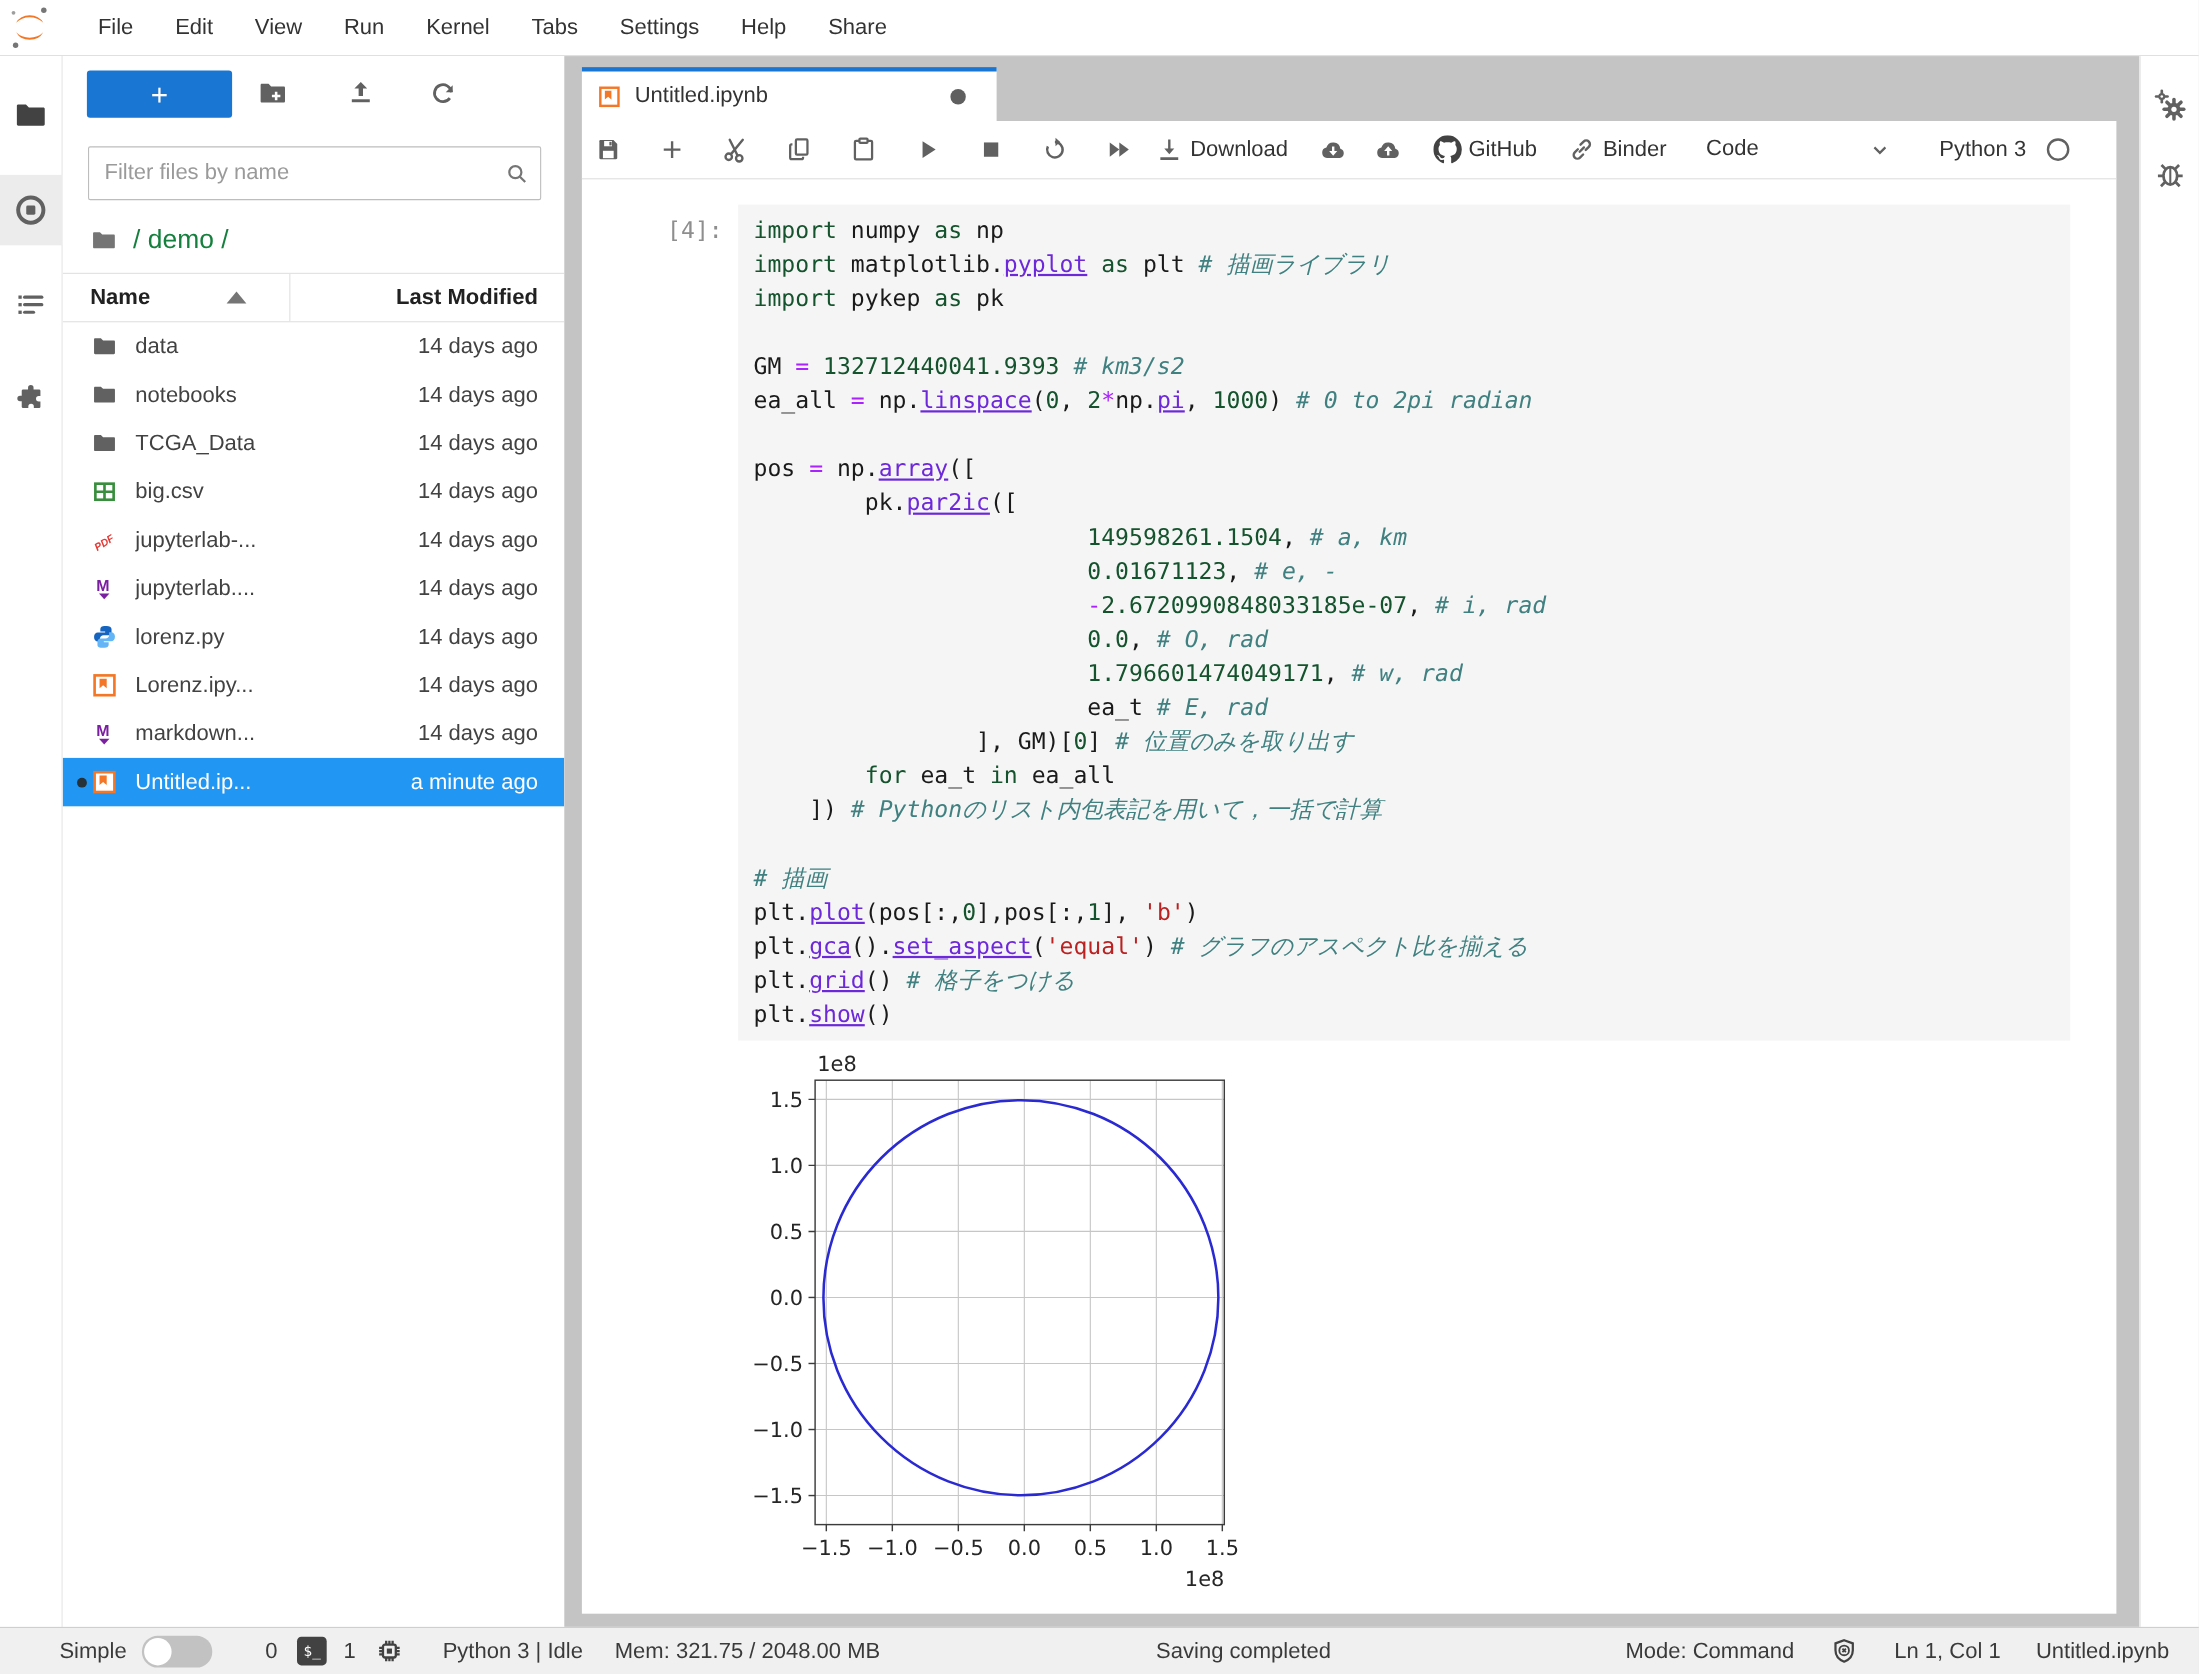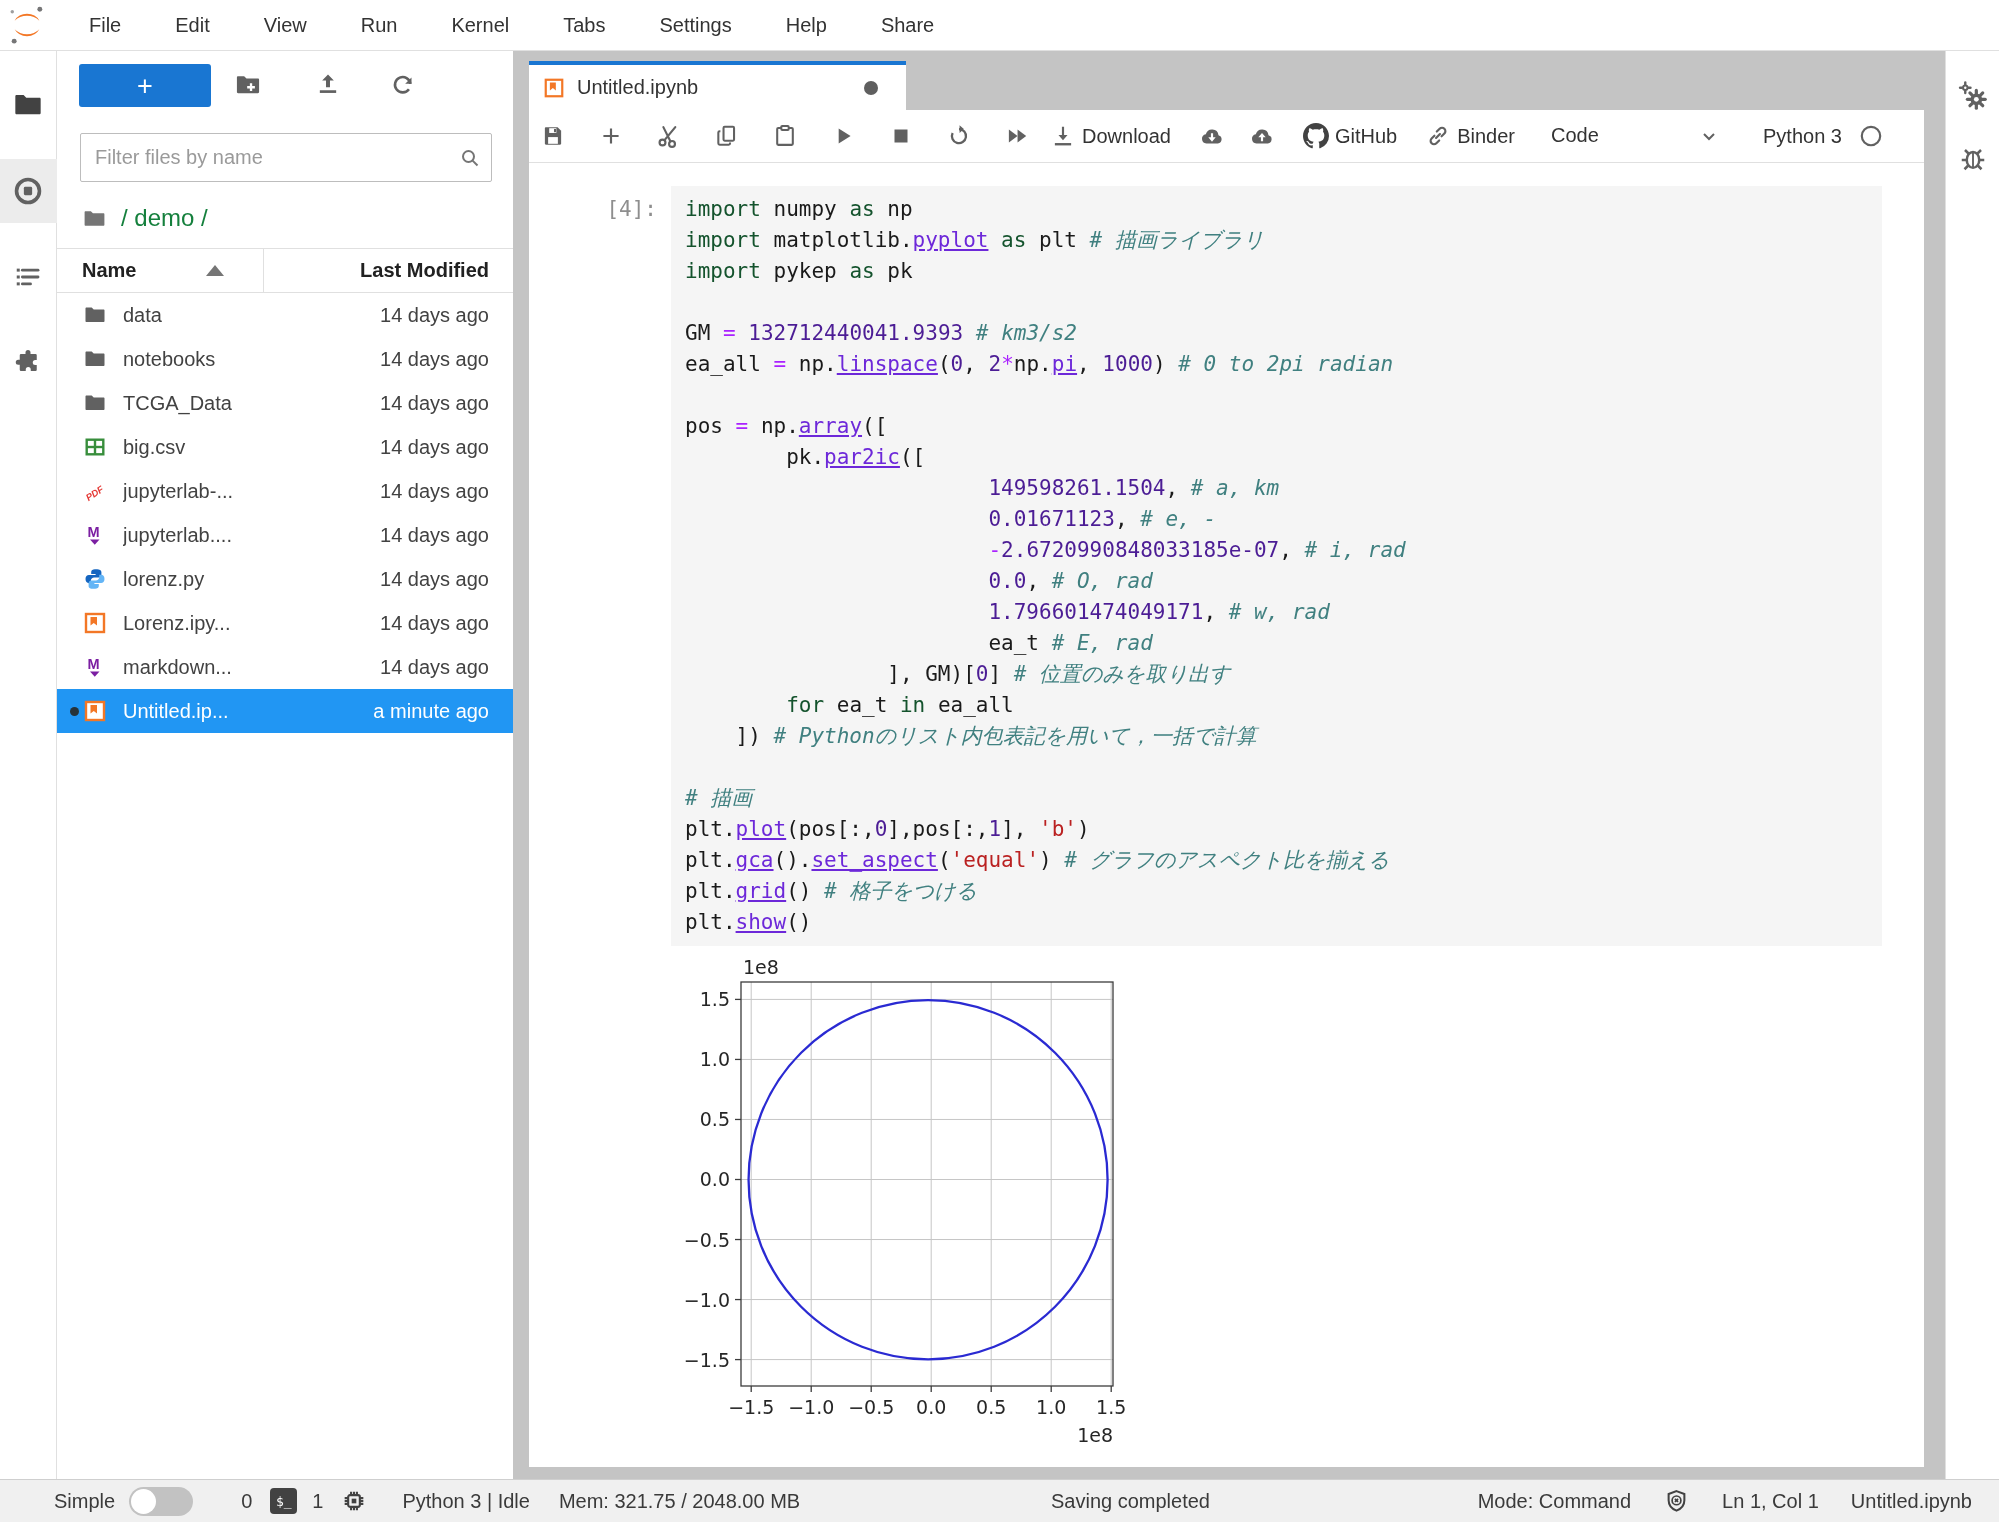--- a/index.html
+++ b/index.html
@@ -2,21 +2,21 @@
 <html><head>
 <meta charset="utf-8">
 <style>
   html,body{margin:0;padding:0;background:#888;}
   .root{position:relative;width:1999px;height:1522px;background:#fff;overflow:hidden;
         font-family:"Liberation Sans",sans-serif;color:#3a3a3a;}
   
   .menubar{position:absolute;left:0;top:0;width:100%;height:51px;background:#fff;
            border-bottom:1px solid #e0e0e0;display:flex;align-items:center;box-sizing:border-box;}
   .logo{margin-left:8px;width:38px;height:42px;display:flex;align-items:center;}
-  .menu-items{display:flex;align-items:flex-start;margin-left:24px;gap:16px;}
+  .menu-items{display:flex;align-items:flex-start;margin-left:24px;}
   .menu-item{font-size:20px;color:#333;padding:0 19px;cursor:default;}
   
   .activitybar{position:absolute;left:0;top:51px;bottom:43px;width:57px;background:#fff;
                border-right:1px solid #e0e0e0;box-sizing:border-box;display:flex;flex-direction:column;align-items:center;}
   .act-item{width:57px;height:64px;display:flex;align-items:center;justify-content:center;margin-top:22px;}
   .act-item.tile{background:#ececec;}
   
   .filebrowser{position:absolute;left:57px;top:51px;bottom:43px;width:456px;background:#fff;overflow:hidden;}
   .fb-toolbar{position:absolute;left:0;top:0;width:100%;height:70px;}
   .new-btn{position:absolute;left:22px;top:13px;width:132px;height:43px;background:#1976d2;border:none;
@@ -64,21 +64,21 @@
   .kernel-group{display:flex;align-items:center;margin-left:42px;gap:16px;}
   .nb-content{position:absolute;left:16px;top:112px;right:21px;bottom:12px;background:#fff;overflow:hidden;}
   
   .cell-row{display:flex;margin-top:23px;}
   .prompt{flex:0 0 142px;box-sizing:border-box;text-align:right;padding-right:14px;padding-top:8px;
           font-family:"DejaVu Sans Mono",monospace;font-size:21px;line-height:31px;color:#8e8e8e;}
   .cell{flex:1;margin-right:42px;background:#f5f5f5;padding:8px 0 8px 14px;}
   .code-line{font-family:"DejaVu Sans Mono",monospace;font-size:21px;line-height:31px;white-space:pre;color:#1a1a1a;}
   .tok-kw{color:#14532d;font-weight:normal;}
   .tok-prop{color:#6d28d9;text-decoration:underline;}
-  .tok-num{color:#4c1d95;}
+  .tok-num{color:#14532d;}
   .tok-op{color:#aa22ff;}
   .tok-com{color:#408080;font-style:italic;}
   .tok-str{color:#ba2121;}
   .figure-wrap{margin-left:134px;margin-top:10px;}
   
   .rightstrip{position:absolute;right:0;top:51px;bottom:43px;width:54px;background:#fff;
               border-left:1px solid #e0e0e0;box-sizing:border-box;display:flex;flex-direction:column;align-items:center;}
   .rs-item{margin-top:28px;width:34px;height:34px;display:flex;align-items:center;justify-content:center;}
   
   .statusbar{position:absolute;left:0;bottom:0;width:100%;height:43px;background:#f0f0f0;

